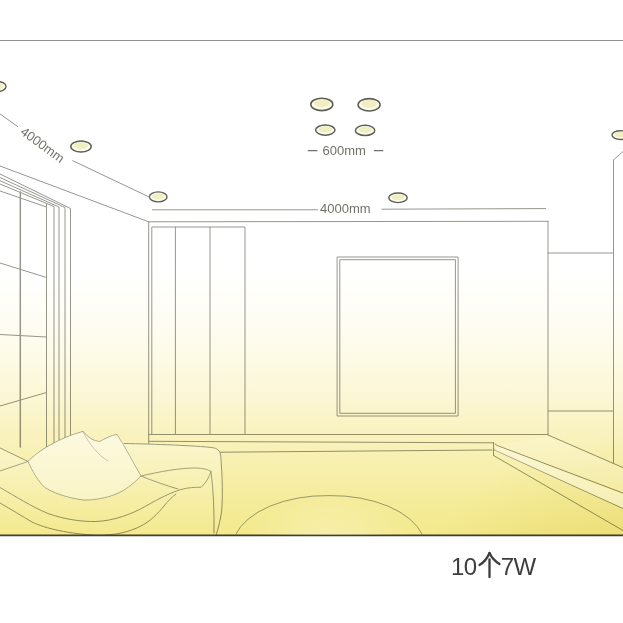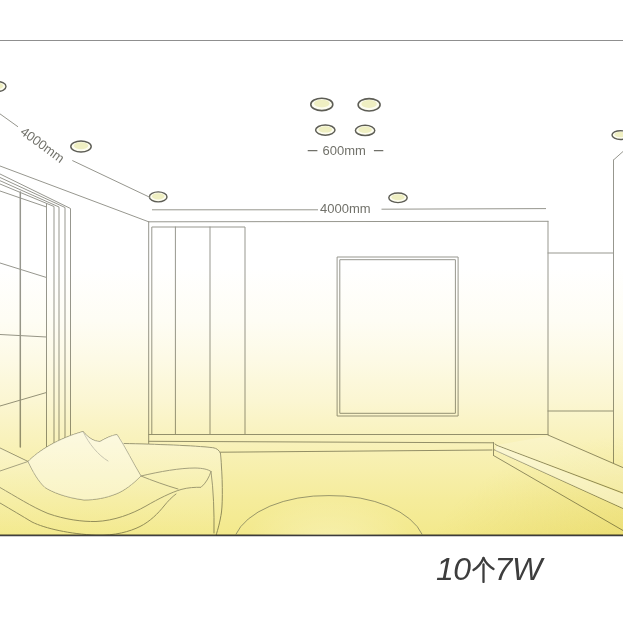--- a/index.html
+++ b/index.html
@@ -9,21 +9,21 @@
     background:linear-gradient(180deg,
       #ffffff 0%, #ffffff 50%,
       #fefdf4 60%, #fdfae6 67%,
       #fbf6d2 75%, #f9f2bc 82%,
       #f7efab 88%, #f5ec9b 93.5%,
       #f3e98c 100%);}
   #glow2{position:absolute;left:0;top:0;width:623px;height:535px;mix-blend-mode:multiply;pointer-events:none;
     background:radial-gradient(300px 200px at 645px 585px, rgba(231,221,122,0.45), rgba(255,255,255,0) 75%);}
   #glow3{position:absolute;left:0;top:0;width:623px;height:535px;pointer-events:none;
     background:radial-gradient(108px 56px at 329px 543px, rgba(255,255,246,0.32), rgba(255,255,246,0) 80%);}
-  #label{position:absolute;left:436px;top:551px;color:#3d3d3d;font-size:32px;letter-spacing:-0.5px;white-space:nowrap;font-style:italic;}
+  #label{position:absolute;left:451px;top:551px;color:#3d3d3d;font-size:24px;letter-spacing:-0.5px;white-space:nowrap;}
   #label svg{vertical-align:-3px;}
 </style>
 </head>
 <body>
 <svg id="art" width="623" height="623" viewBox="0 0 623 623">
   <g fill="none" stroke="#97978f" stroke-width="1" stroke-linecap="round" stroke-linejoin="round">
 
     <path d="M0,166 L148.7,221.8"></path>
 
     <path d="M148.7,221.8 L548,221.3"></path>

